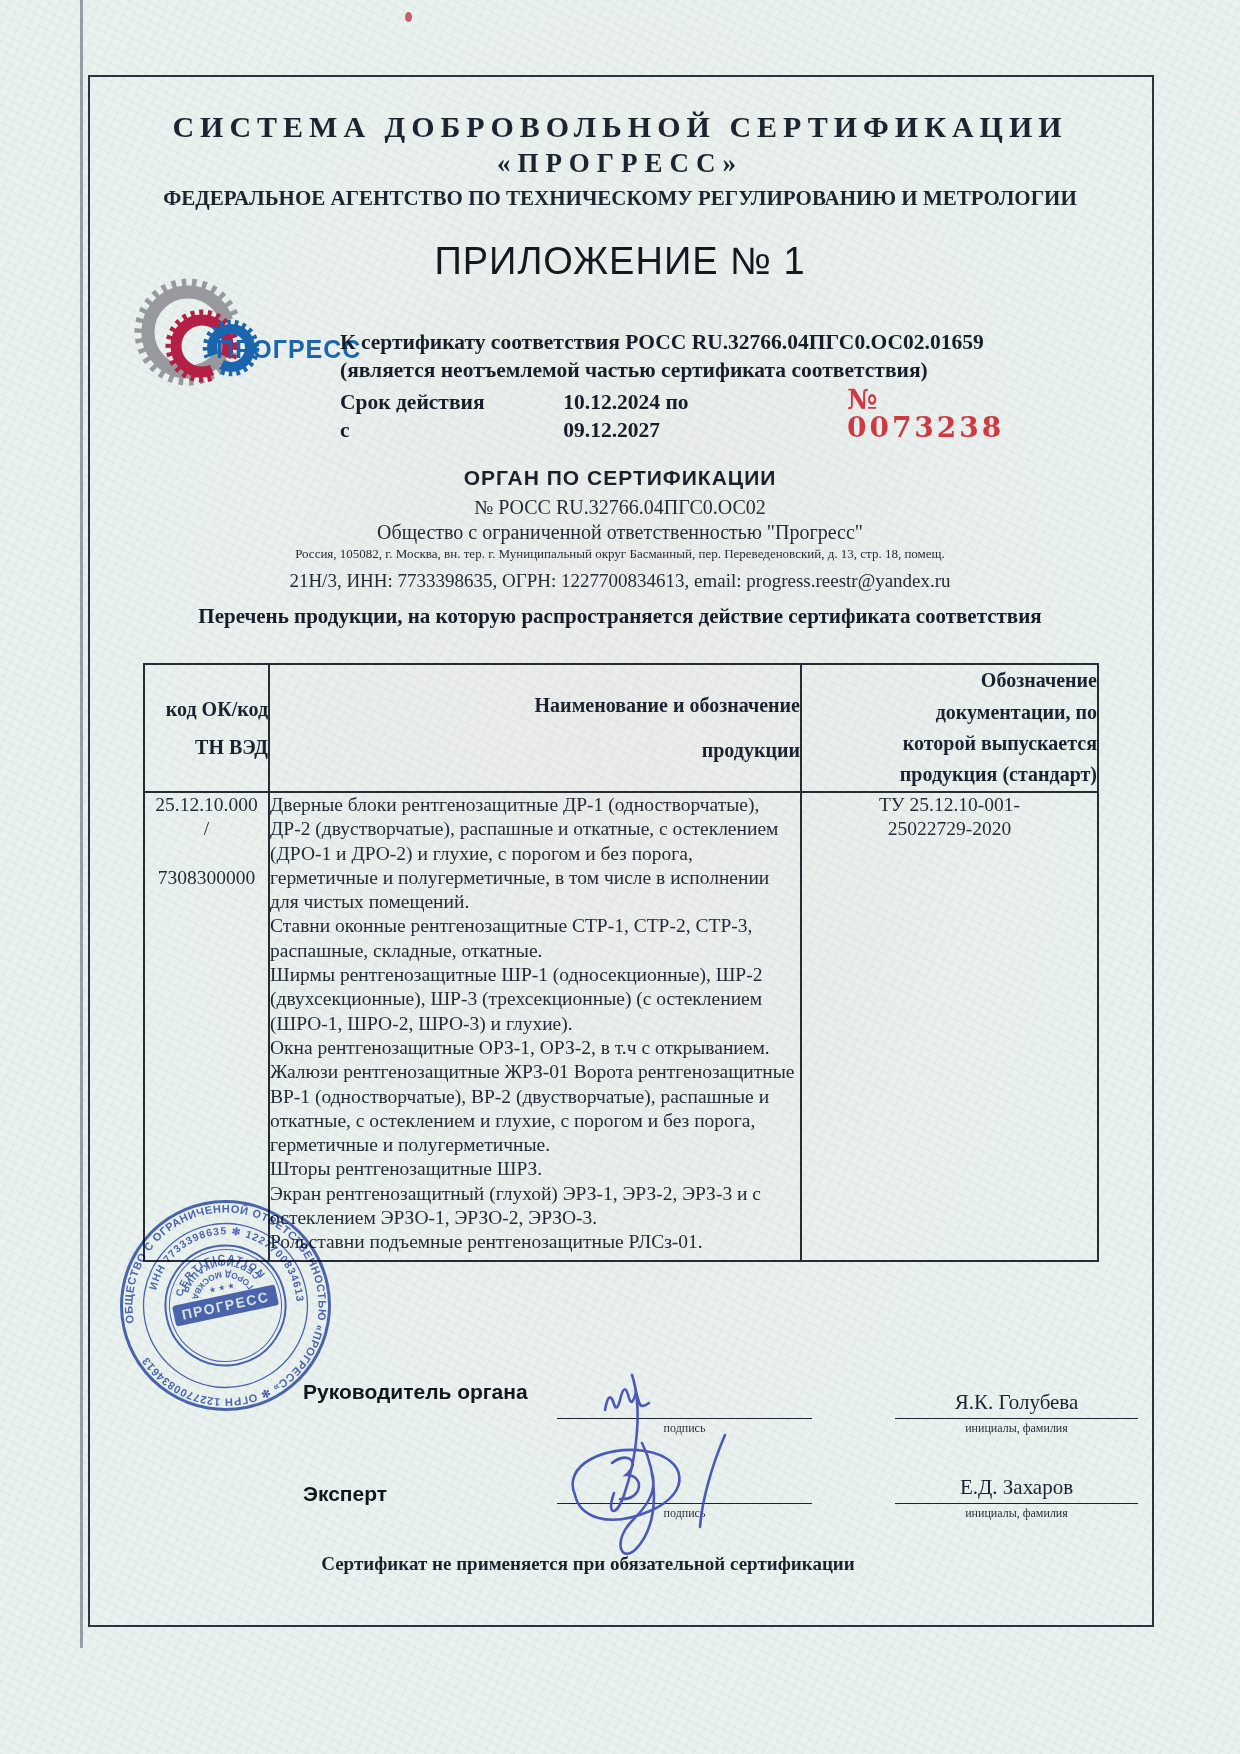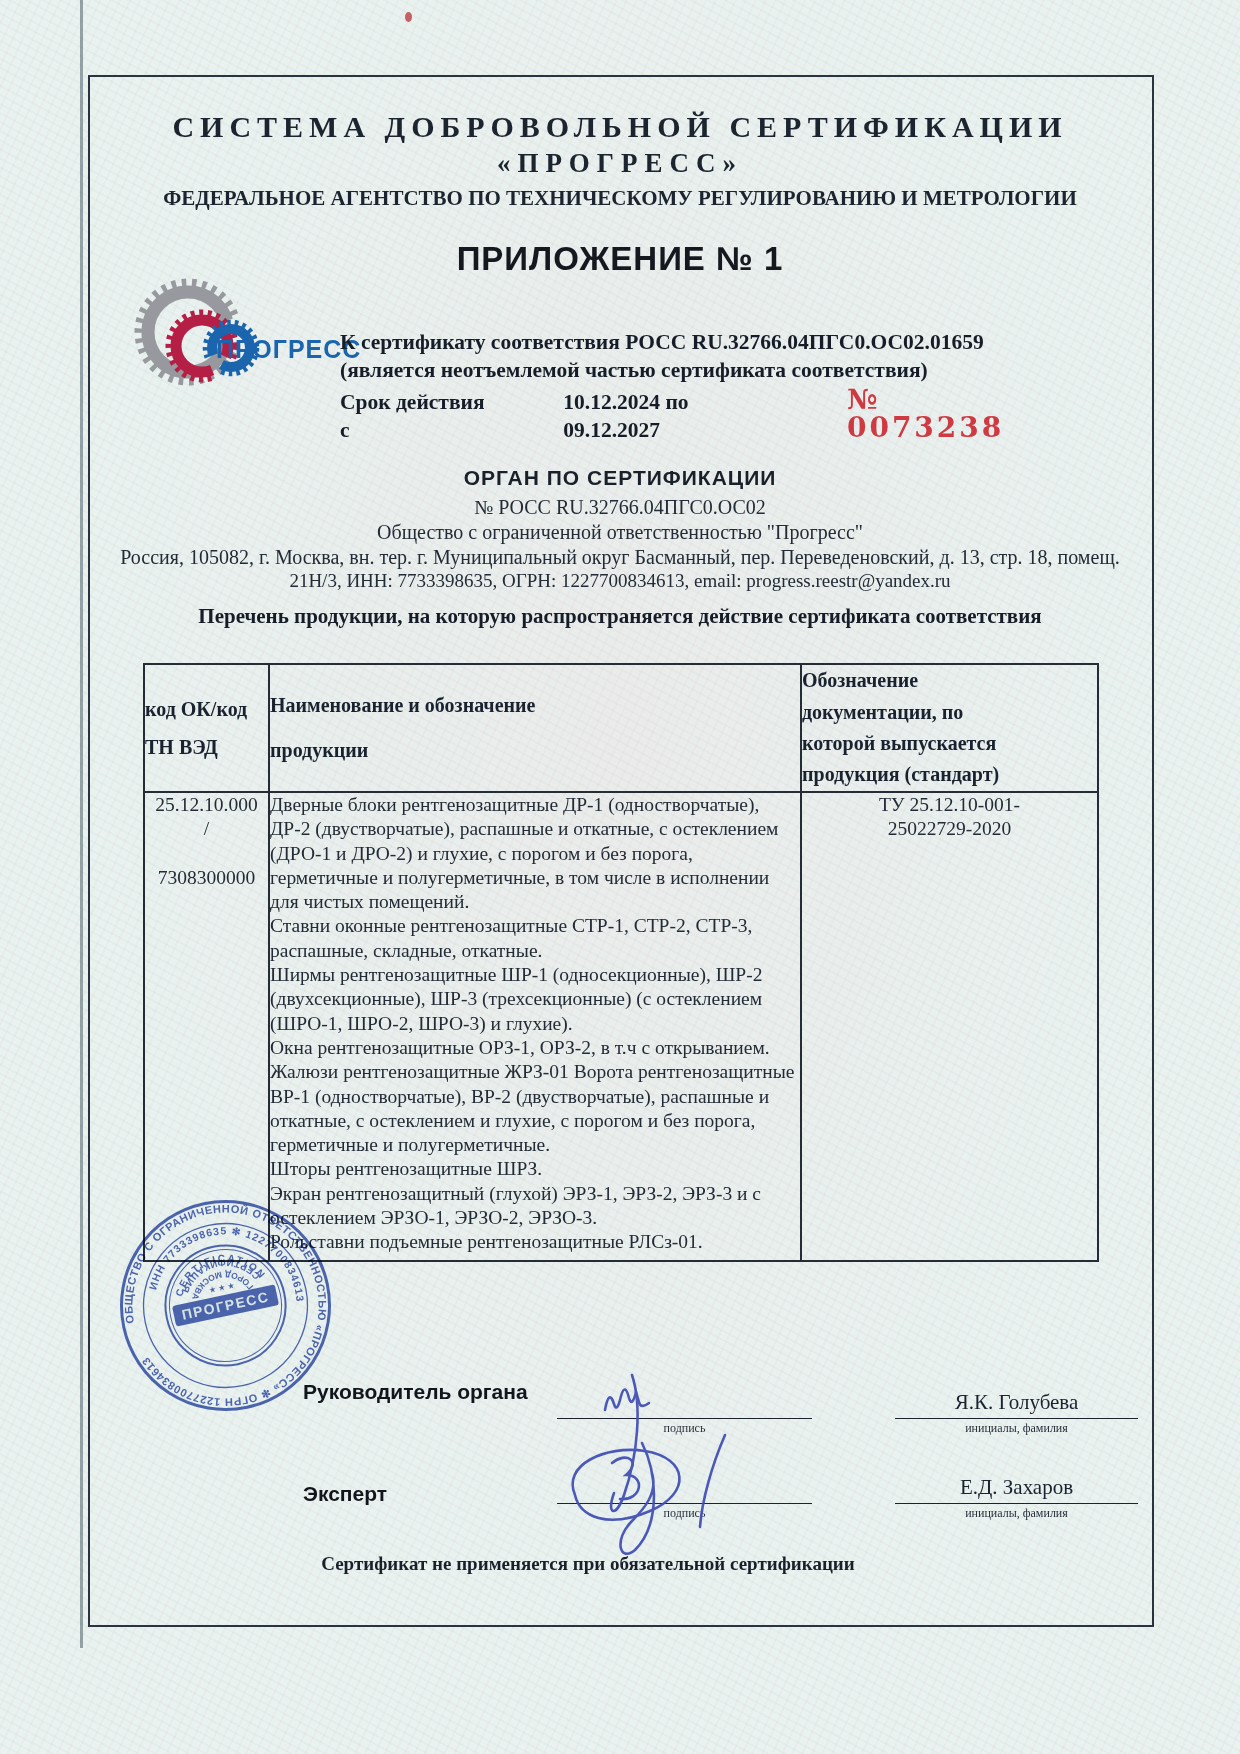--- a/index.html
+++ b/index.html
@@ -16,39 +16,39 @@
   .paper-edge{position:absolute;left:80px;top:0;width:3px;height:1648px;background:rgba(45,65,78,0.45);}
   .frame{position:absolute;left:88px;top:75px;width:1062px;height:1548px;border:2px solid #2a3340;}
   .red-dot{position:absolute;left:405px;top:12px;width:7px;height:10px;border-radius:50%;background:#c2454d;opacity:.85;}
   .sans{font-family:"Liberation Sans",sans-serif;}
   .center{text-align:center;}
   .abs{position:absolute;}
 
   .title-main{left:88px;top:110px;width:1064px;font-size:30px;font-weight:600;letter-spacing:6px;color:#1c242f;}
   .title-sub{left:88px;top:148px;width:1064px;font-size:27px;font-weight:600;letter-spacing:7px;color:#1c242f;}
   .title-agency{left:88px;top:186px;width:1064px;font-size:21px;font-weight:700;letter-spacing:0;color:#1c242f;}
-  .annex{left:88px;top:240px;width:1064px;font-size:33px;font-weight:700;letter-spacing:1px;color:#15191f;}
+  .annex{left:88px;top:240px;width:1064px;font-size:38px;font-weight:400;letter-spacing:1px;color:#15191f;}
 
   .logo-box{left:128px;top:272px;width:235px;height:130px;}
   .cert-block{left:340px;top:328px;width:700px;font-weight:700;font-size:21.5px;line-height:28px;color:#161d28;}
   .cert-row3{display:flex;align-items:baseline;margin-top:2px;}
   .cert-dates{margin-left:72px;}
   .cert-serial{margin-left:68px;font-size:28px;letter-spacing:3px;font-weight:600;font-family:"DejaVu Serif",serif;}
 
   .org-title{left:88px;top:466px;width:1064px;font-size:21px;font-weight:700;letter-spacing:1px;color:#1a202a;}
   .org-num{left:88px;top:496px;width:1064px;font-size:20px;}
   .org-company{left:88px;top:521px;width:1064px;font-size:20px;}
-  .org-addr1{left:88px;top:546px;width:1064px;font-size:20px;}
+  .org-addr1{left:88px;top:546px;width:1064px;font-size:13px;}
   .org-addr2{left:88px;top:570px;width:1064px;font-size:19px;}
 
   .products-heading{left:88px;top:604px;width:1064px;font-size:21px;font-weight:700;color:#161d28;}
 
   .cert-table{left:143px;top:663px;width:954px;border-collapse:collapse;table-layout:fixed;}
   .cert-table td{border:2px solid #262c36;vertical-align:top;padding:0;}
-  .cert-table .hdr{font-weight:700;text-align:left;font-size:20px;white-space:pre-line;vertical-align:middle;height:126px;color:#1a2230;}
+  .cert-table .hdr{font-weight:700;text-align:right;font-size:20px;white-space:pre-line;vertical-align:middle;height:126px;color:#1a2230;}
   .hdr-c1{line-height:1.9;}
   .hdr-c2{line-height:2.25;}
   .hdr-c3{line-height:1.57;padding-top:2px;}
   .body-c1{text-align:center;white-space:pre-line;font-size:19.5px;line-height:24.3px;padding-top:5px;height:467px;}
   .body-c2{white-space:pre-line;font-size:19.5px;line-height:24.3px;padding:5px 2px 0 4px;}
   .body-c3{text-align:center;white-space:pre-line;font-size:19.5px;line-height:24.3px;padding-top:5px;}
 
   .stamp-wrap{left:103px;top:1183px;width:245px;height:245px;transform:rotate(-12deg);opacity:.88;mix-blend-mode:multiply;}
   .sig-label{font-family:"Liberation Sans",sans-serif;font-size:21px;font-weight:700;color:#11151c;}
   .lbl-head{left:303px;top:1380px;}

